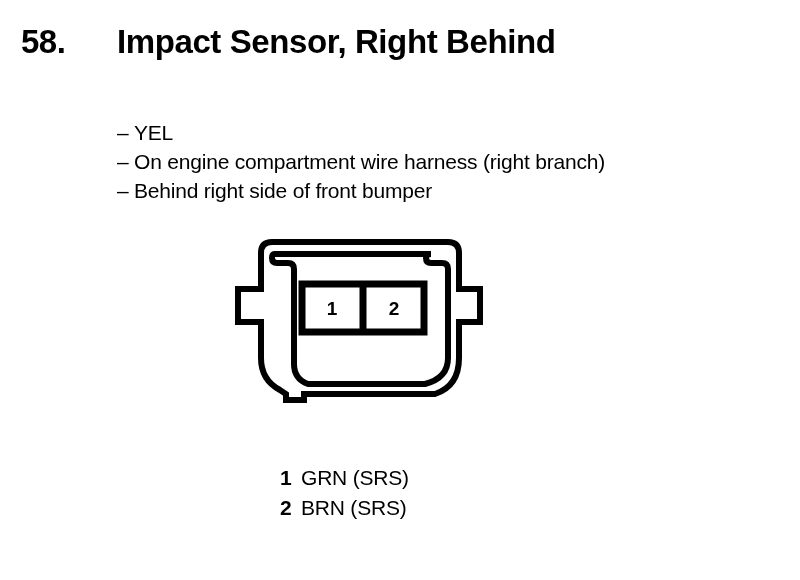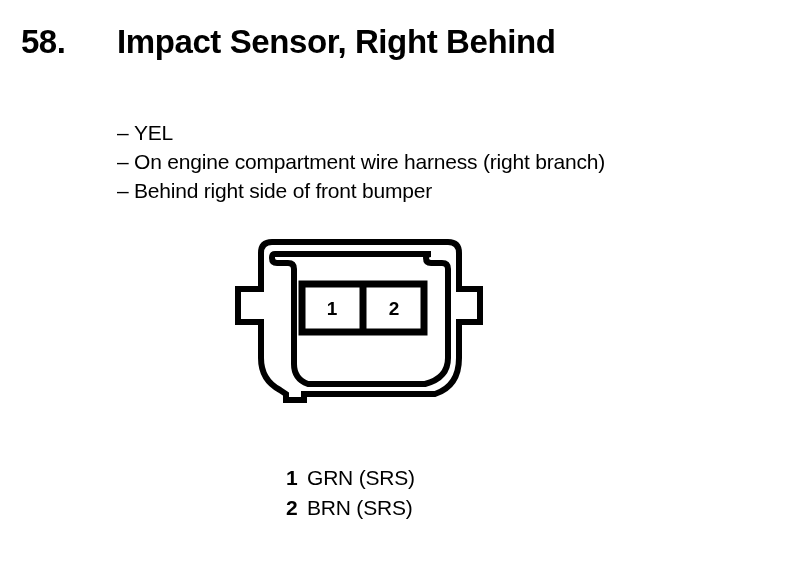--- a/index.html
+++ b/index.html
@@ -83,21 +83,21 @@
     font-family: "Liberation Sans", sans-serif;
     font-size: 19px;
     font-weight: bold;
     text-anchor: middle;
     fill: #000000;
   }
 
   
   #pin-legend {
     position: absolute;
-    left: 286px;
+    left: 280px;
     top: 463px;
     width: 300px;
   }
   .legend-row {
     font-size: 21px;
     line-height: 30px;
     white-space: nowrap;
     letter-spacing: -0.2px;
   }
   .legend-pin {

